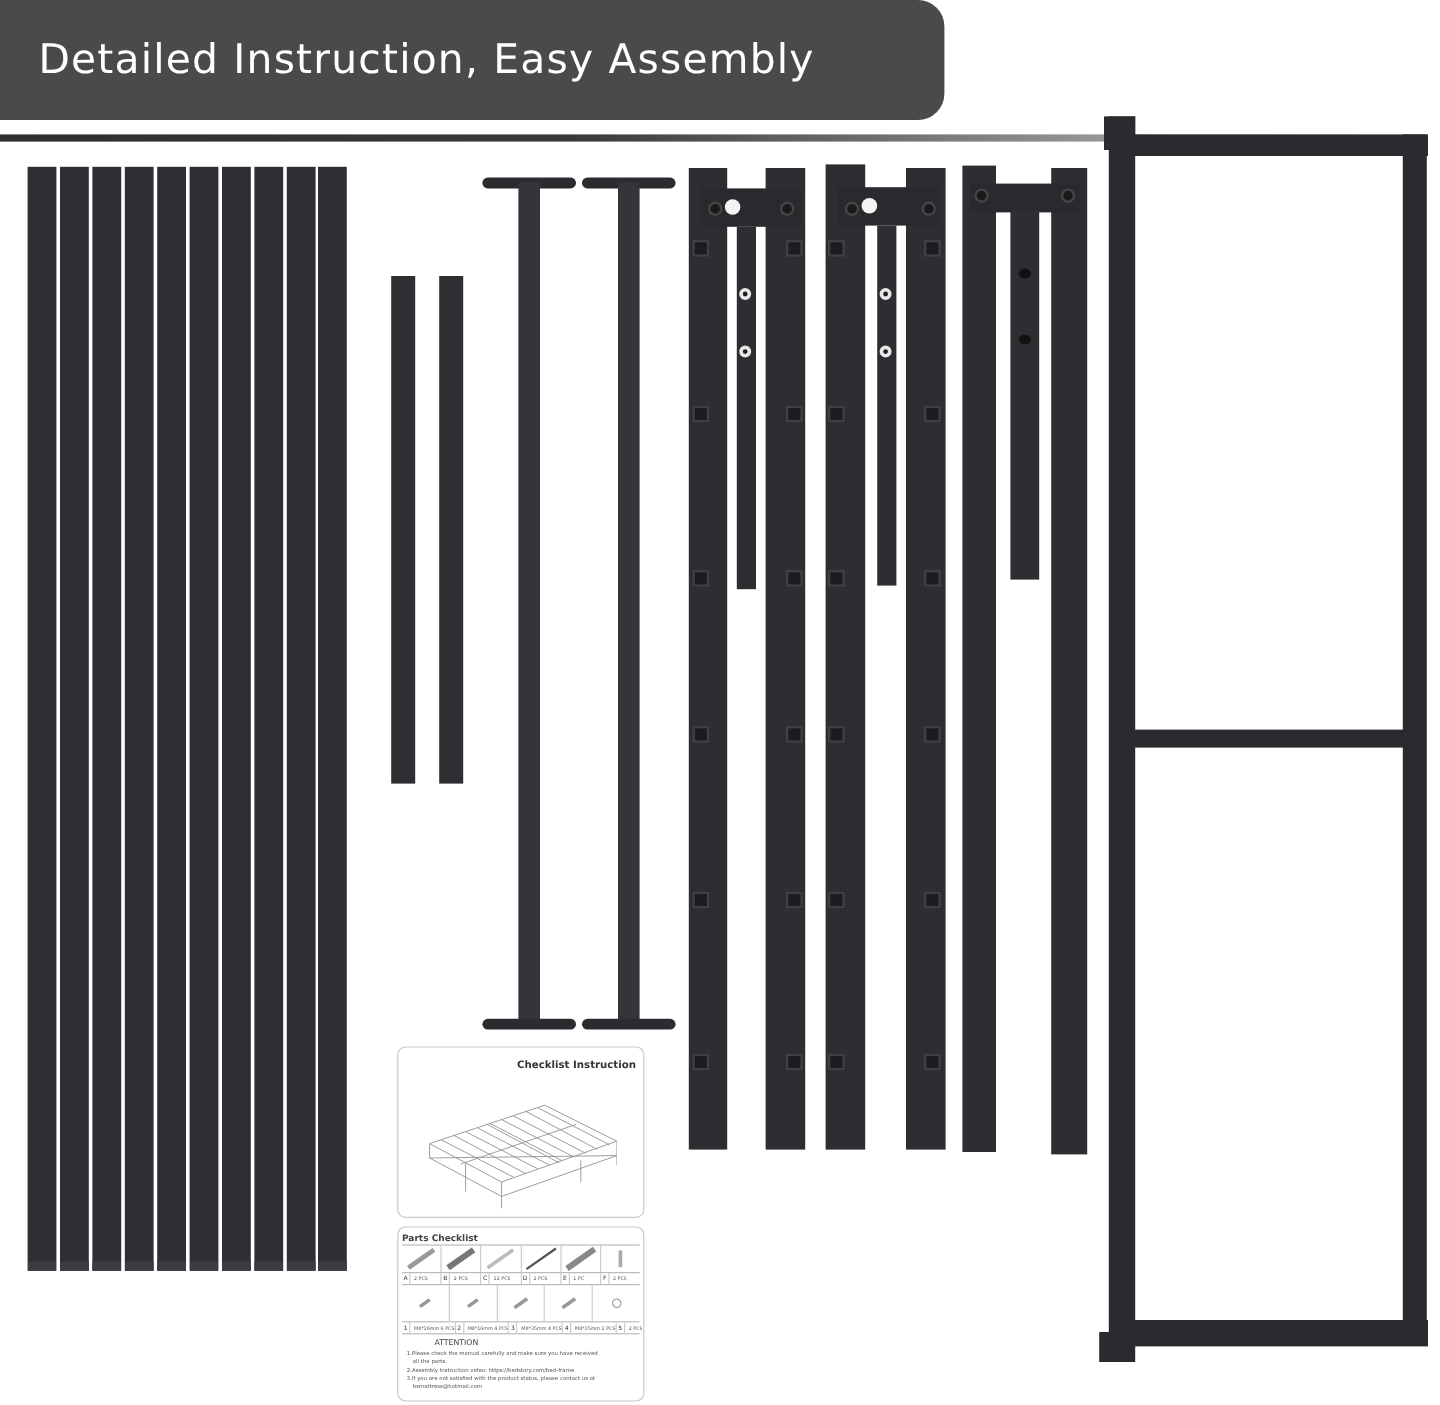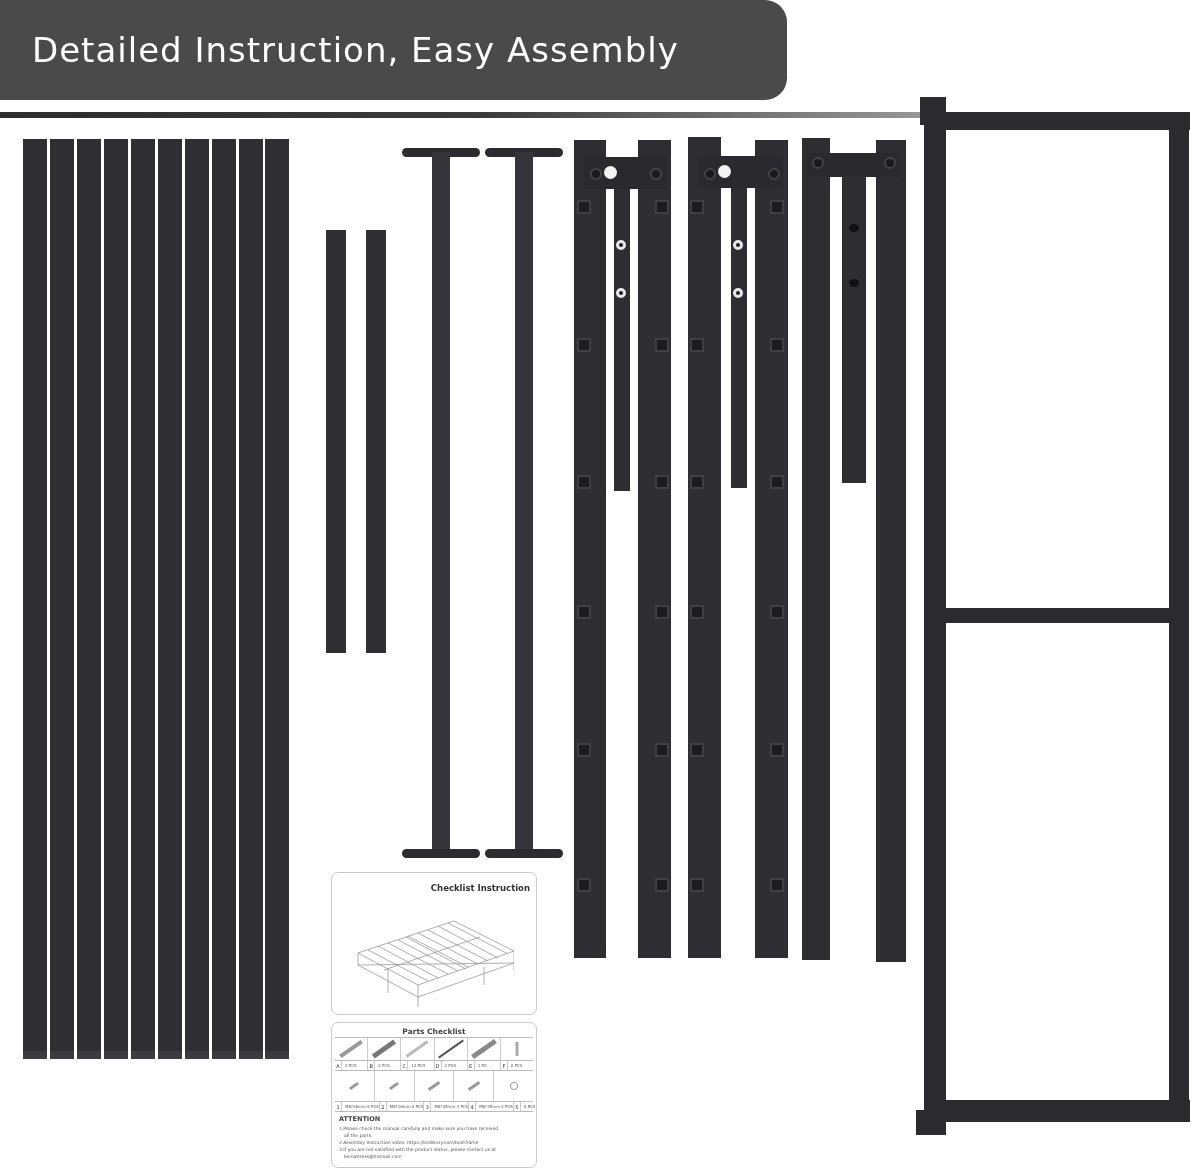--- a/index.html
+++ b/index.html
@@ -35,32 +35,32 @@
   .frame-post { position: absolute; width: 22px; background: #2b2b2f; }
   .frame-bar { position: absolute; height: 16px; background: #2b2b2f; }
 
   
   .manual { position: absolute; left: 331px; background: #ffffff; border: 1px solid #c9c9c9; border-radius: 7px; }
   .manual-cover { top: 872px; width: 206px; height: 143px; }
   .manual-title { position: absolute; right: 6px; top: 10px; font-size: 8.5px; font-weight: bold; color: #333; }
   .bed-sketch { position: absolute; left: 22px; top: 40px; }
 
   .manual-checklist { top: 1022px; width: 206px; height: 146px; padding: 2px 3px; }
-  .cl-title { text-align: center; font-size: 7.5px; font-weight: bold; color: #444; height: 13px; line-height: 13px; border-bottom: 1px solid #bbb; }
+  .cl-title { font-size: 7.5px; font-weight: bold; color: #444; height: 13px; line-height: 13px; border-bottom: 1px solid #bbb; }
   .cl-row { display: flex; border-bottom: 1px solid #bbb; }
   .cl-cell { flex: 1; border-right: 1px solid #ccc; }
   .cl-cell:last-child { border-right: none; }
   .cl-img-row .cl-cell { height: 22px; position: relative; }
   .cl-qty-row .cl-cell { height: 9px; font-size: 4px; color: #555; display: flex; align-items: center; }
   .cl-letter { font-size: 5px; color: #333; width: 7px; text-align: center; border-right: 1px solid #ccc; height: 100%; display: flex; align-items: center; justify-content: center; }
   .cl-qty { padding-left: 3px; white-space: nowrap; overflow: hidden; }
   .cl-screw-row .cl-cell { height: 30px; position: relative; }
   .icon-shape { position: absolute; left: 50%; top: 50%; transform: translate(-50%,-50%) rotate(-35deg); background: #999; }
   .attn { padding: 3px 4px 0 4px; }
-  .attn-title { font-size: 6.5px; font-weight: bold; color: #444; margin-bottom: 2px; }
+  .attn-title { font-size: 6.5px; font-weight: normal; color: #444; margin-bottom: 2px; margin-left: 23px; }
   .attn-line { font-size: 4.5px; color: #555; line-height: 7px; }
 </style>
 </head>
 <body>
 
 <div class="banner">
   <span class="banner-title">Detailed Instruction, Easy Assembly</span>
 </div>
 <div class="rule"></div>
 

